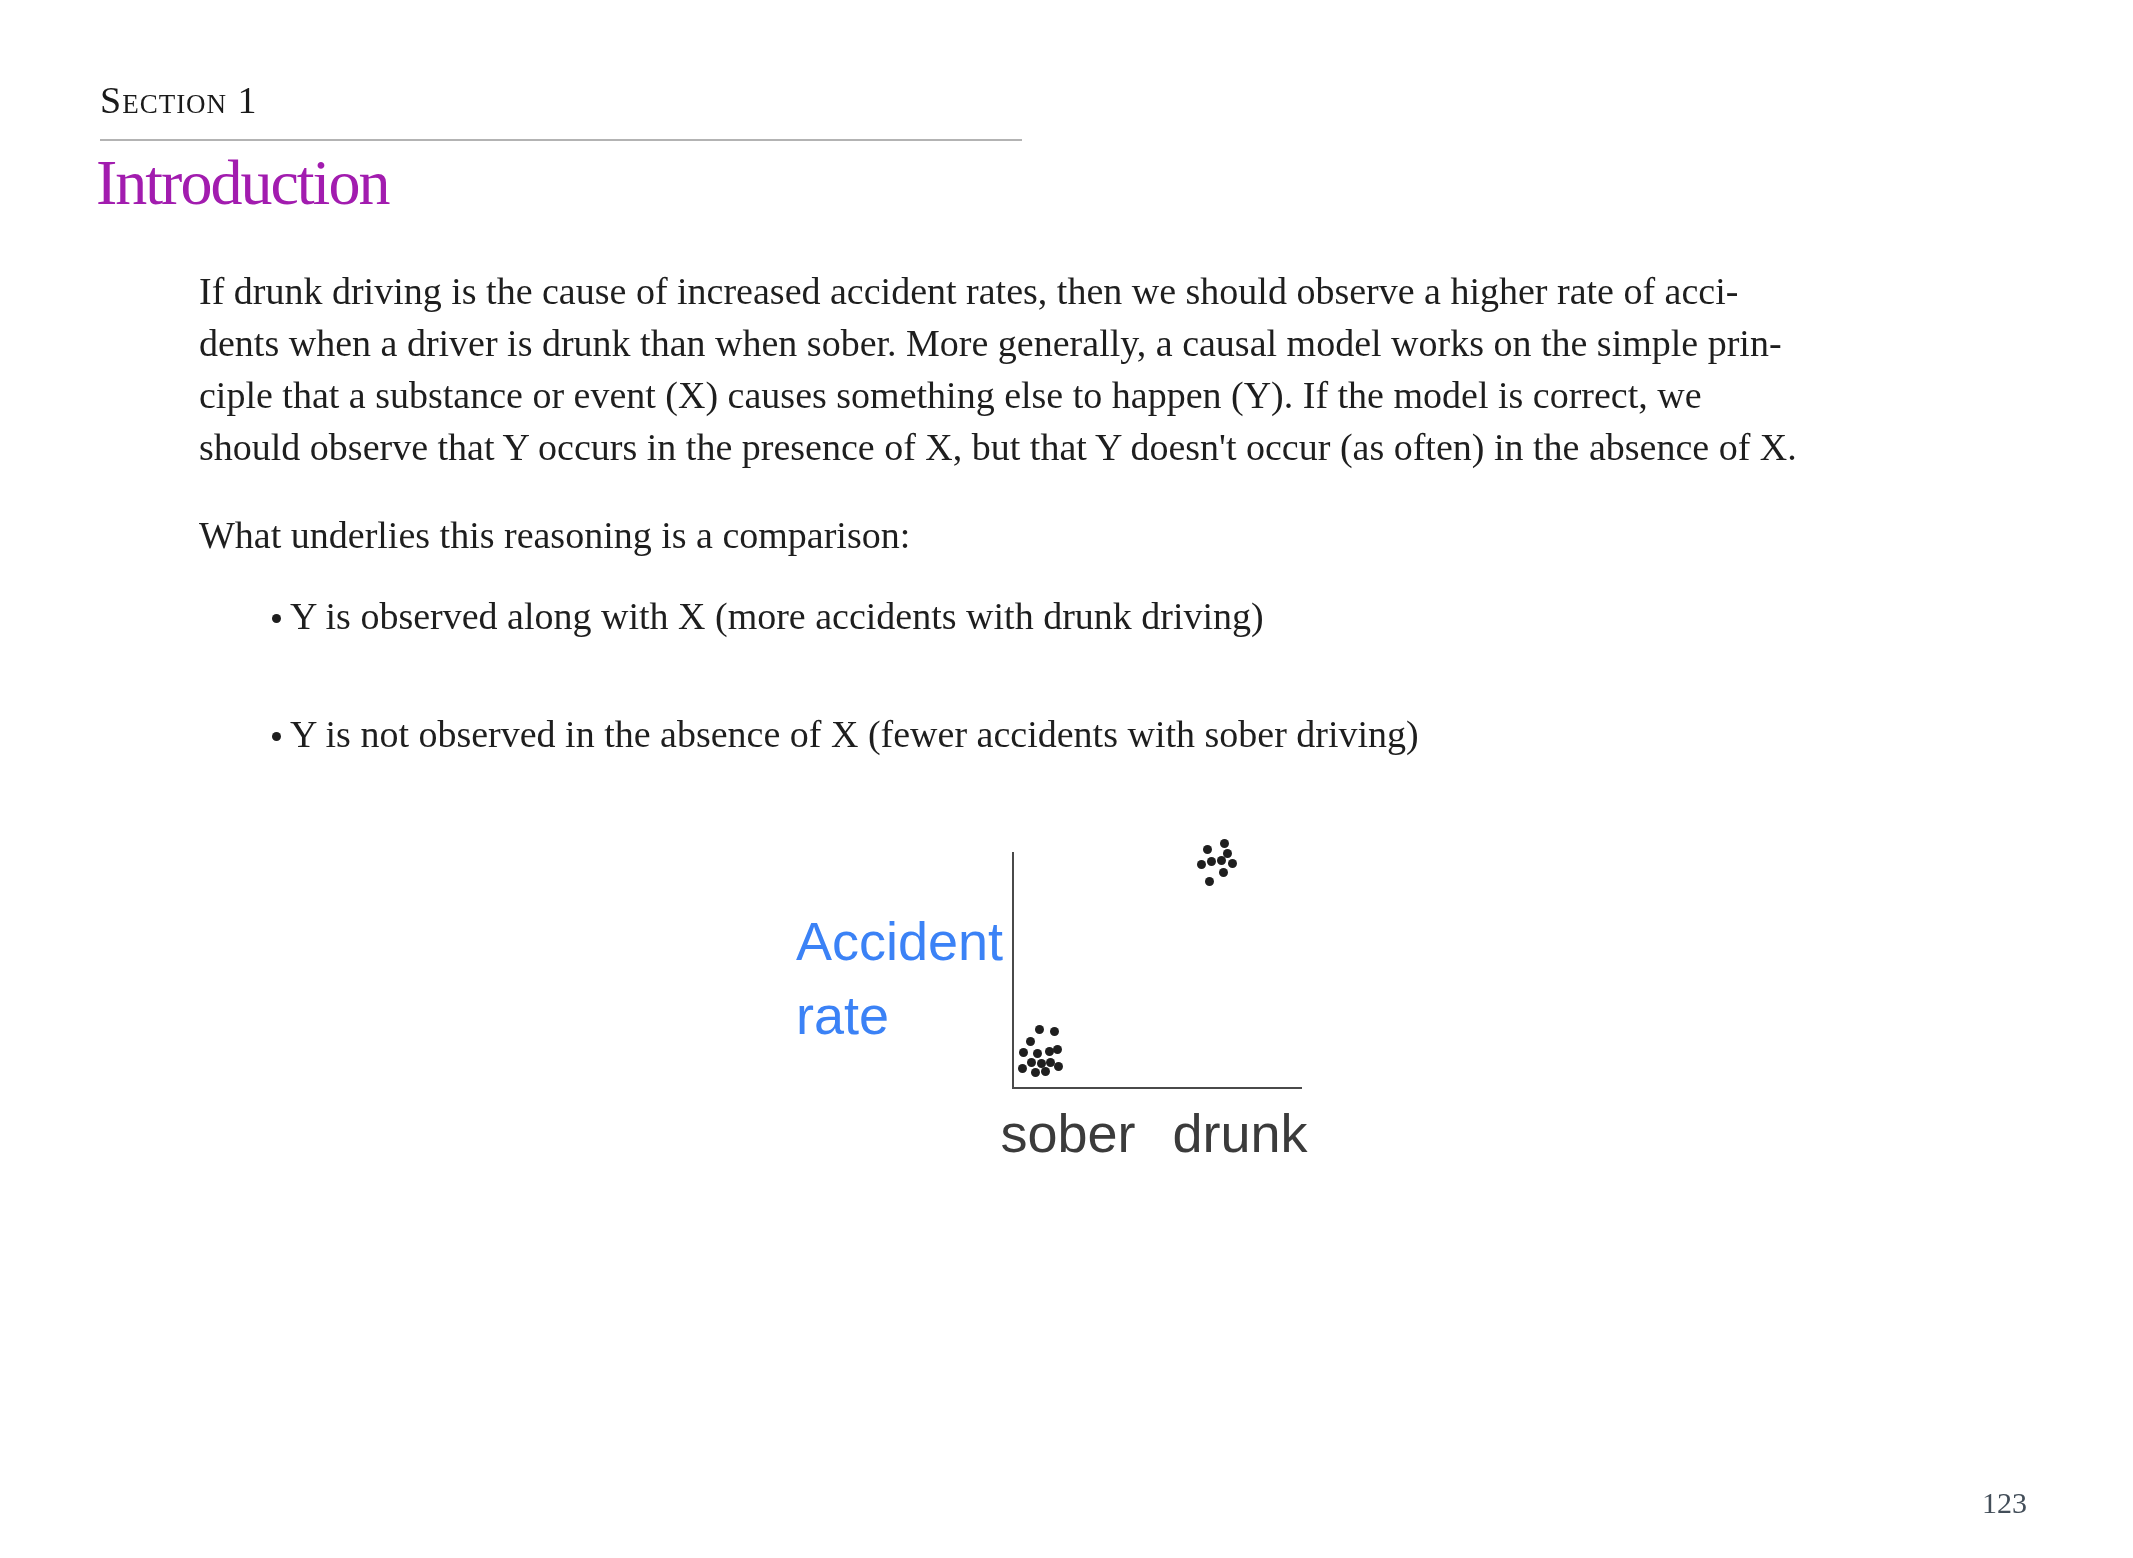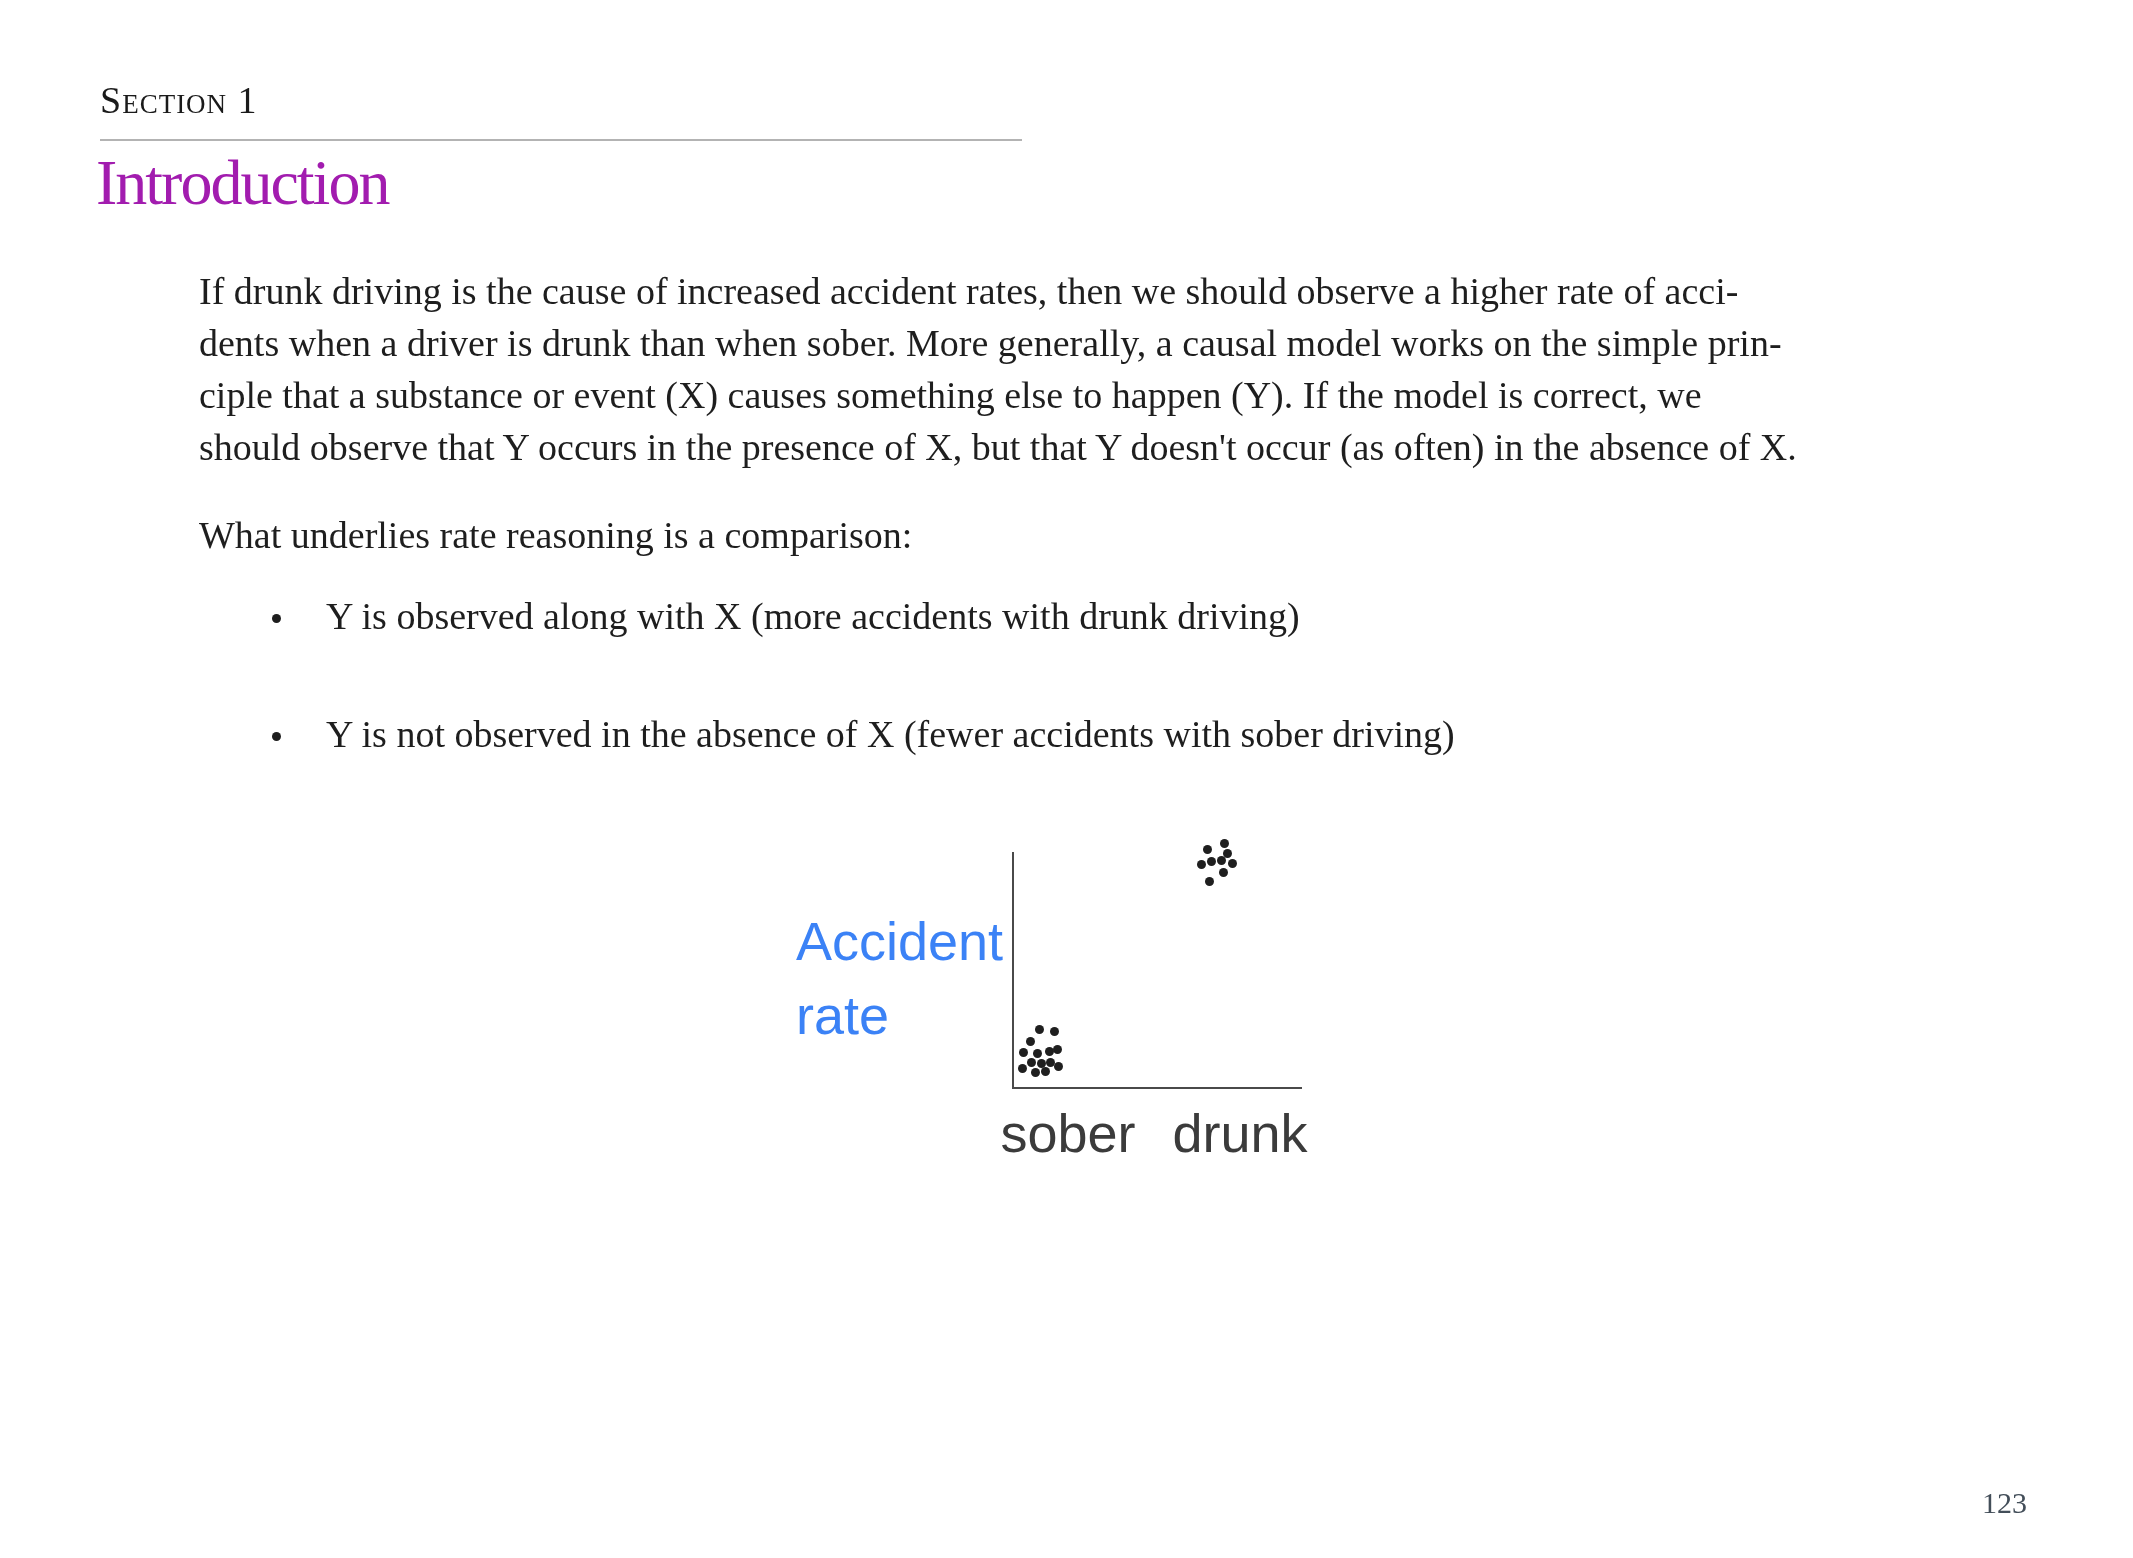--- a/index.html
+++ b/index.html
@@ -45,21 +45,20 @@
   .para-1 { top: 265px; }
   .para-2 { top: 509px; }
   .bullet-row {
     position: absolute;
     left: 272px;
     display: flex;
     align-items: flex-start;
     font-size: 38px;
     line-height: 52px;
     white-space: pre;
-    gap: 36px;
   }
   .bullet-1 { top: 590px; }
   .bullet-2 { top: 708px; }
   .bullet-marker {
     width: 9px; height: 9px;
     border-radius: 50%;
     background: #1e1e1e;
     margin-top: 24px;
     margin-right: 9px;
     flex: 0 0 auto;
@@ -118,21 +117,21 @@
 
   <div class="section-label">Section 1</div>
   <div class="section-rule"></div>
   <div class="page-title">Introduction</div>
 
   <div class="body-para para-1">If drunk driving is the cause of increased accident rates, then we should observe a higher rate of acci-
 dents when a driver is drunk than when sober. More generally, a causal model works on the simple prin-
 ciple that a substance or event (X) causes something else to happen (Y). If the model is correct, we
 should observe that Y occurs in the presence of X, but that Y doesn't occur (as often) in the absence of X.</div>
 
-  <div class="body-para para-2">What underlies rate reasoning is a comparison:</div>
+  <div class="body-para para-2">What underlies this reasoning is a comparison:</div>
 
   <div class="bullet-row bullet-1">
     <span class="bullet-marker"></span>
     <span>Y is observed along with X (more accidents with drunk driving)</span>
   </div>
 
   <div class="bullet-row bullet-2">
     <span class="bullet-marker"></span>
     <span>Y is not observed in the absence of X (fewer accidents with sober driving)</span>
   </div>

